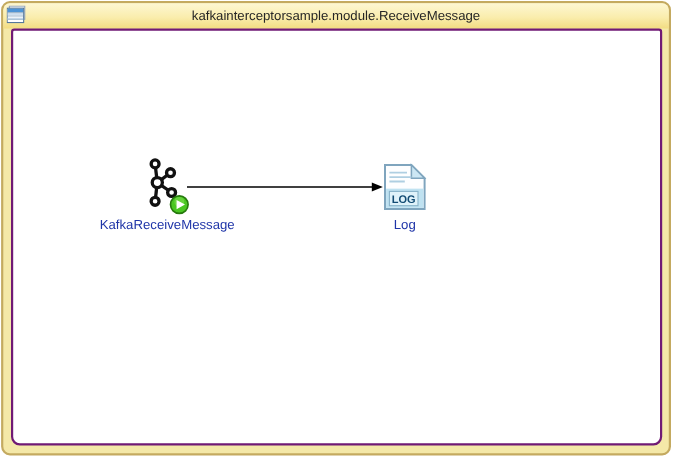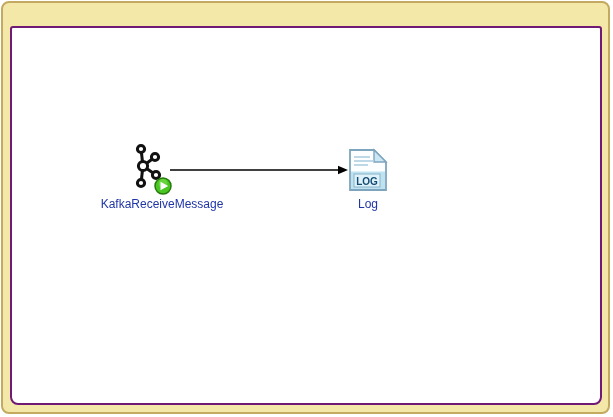--- a/index.html
+++ b/index.html
@@ -53,28 +53,41 @@
   .edge-arrow    { left: 155px; top: 134px; width: 190px; height: 16px; }
   .log-node-icon { left: 336px; top: 120px; width: 40px; height: 44px; }
   .node-label {
     position: absolute;
     top: 169px;
     font-size: 12px;
     color: #1F35A8;
     text-align: center;
     white-space: nowrap;
   }
-  .kafka-label { left: 50px;  width: 200px; }
+  .kafka-label { left: 40px;  width: 200px; }
   .log-label   { left: 306px; width: 100px; }
 </style>
 </head>
 <body>
 
 <div class="window">
 
+  <div class="titlebar">
+    <svg class="app-icon" viewBox="0 0 18 18" xmlns="http://www.w3.org/2000/svg">
+      <rect x="2.5" y="0.5" width="14" height="12" fill="#EDF1F5" stroke="#93A5B8" stroke-width="1"></rect>
+      <rect x="0.5" y="2.5" width="15" height="13" fill="#FFFFFF" stroke="#56789B" stroke-width="1"></rect>
+      <rect x="1" y="3" width="14" height="3" fill="#4D94D6"></rect>
+      <rect x="1" y="7" width="14" height="2" fill="#CFE0F0"></rect>
+      <rect x="1" y="11" width="14" height="2" fill="#CFE0F0"></rect>
+      <line x1="1" y1="6.5" x2="15" y2="6.5" stroke="#9FB8CE" stroke-width="1"></line>
+      <line x1="1" y1="9.5" x2="15" y2="9.5" stroke="#9FB8CE" stroke-width="1"></line>
+      <line x1="1" y1="12.5" x2="15" y2="12.5" stroke="#9FB8CE" stroke-width="1"></line>
+    </svg>
+    <div class="title-text">kafkainterceptorsample.module.ReceiveMessage</div>
+  </div>
 
   <div class="canvas">
 
     <svg class="node-icon kafka-node-icon" viewBox="0 0 46 58" xmlns="http://www.w3.org/2000/svg">
       <g stroke="#111111" stroke-width="3" fill="none">
         <line x1="13" y1="28" x2="11" y2="11"></line>
         <line x1="13" y1="28" x2="25" y2="19"></line>
         <line x1="13" y1="28" x2="26" y2="37"></line>
         <line x1="13" y1="28" x2="11" y2="45"></line>
       </g>

